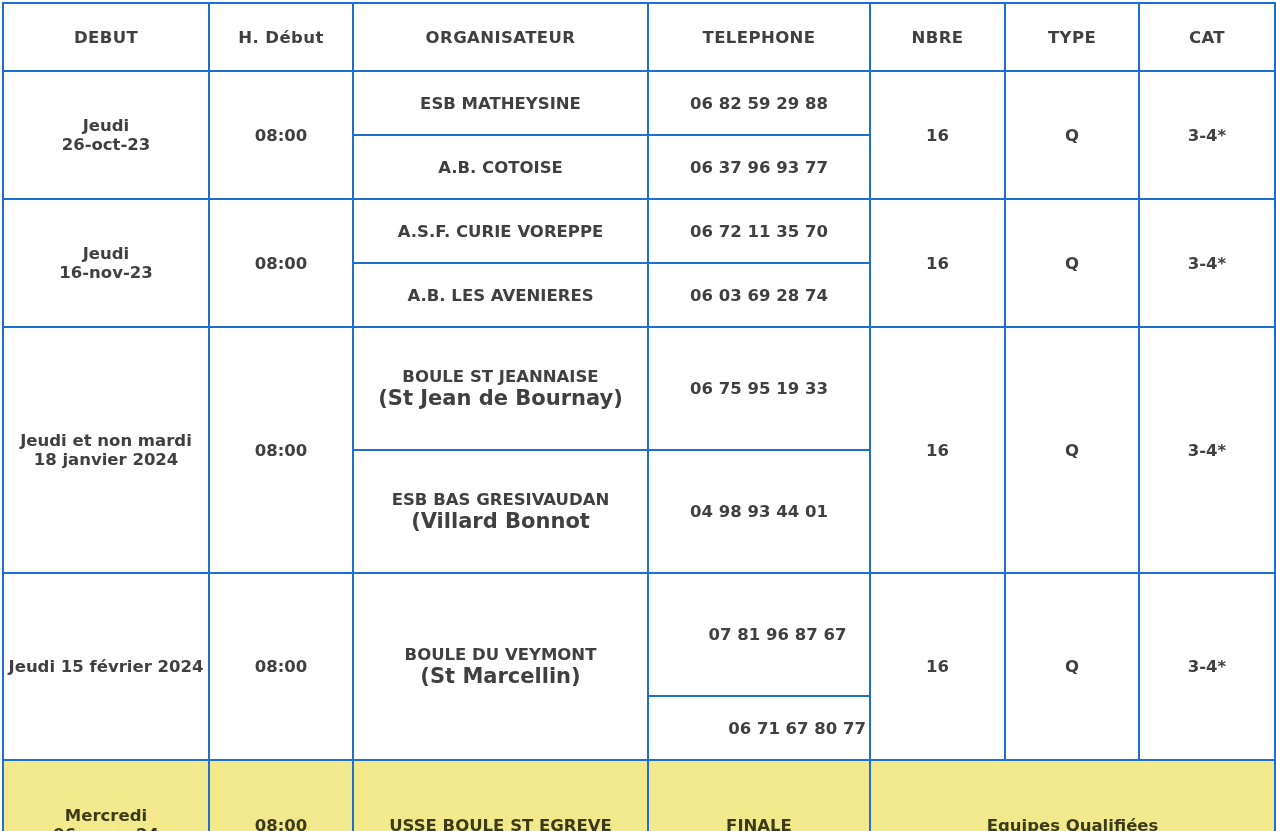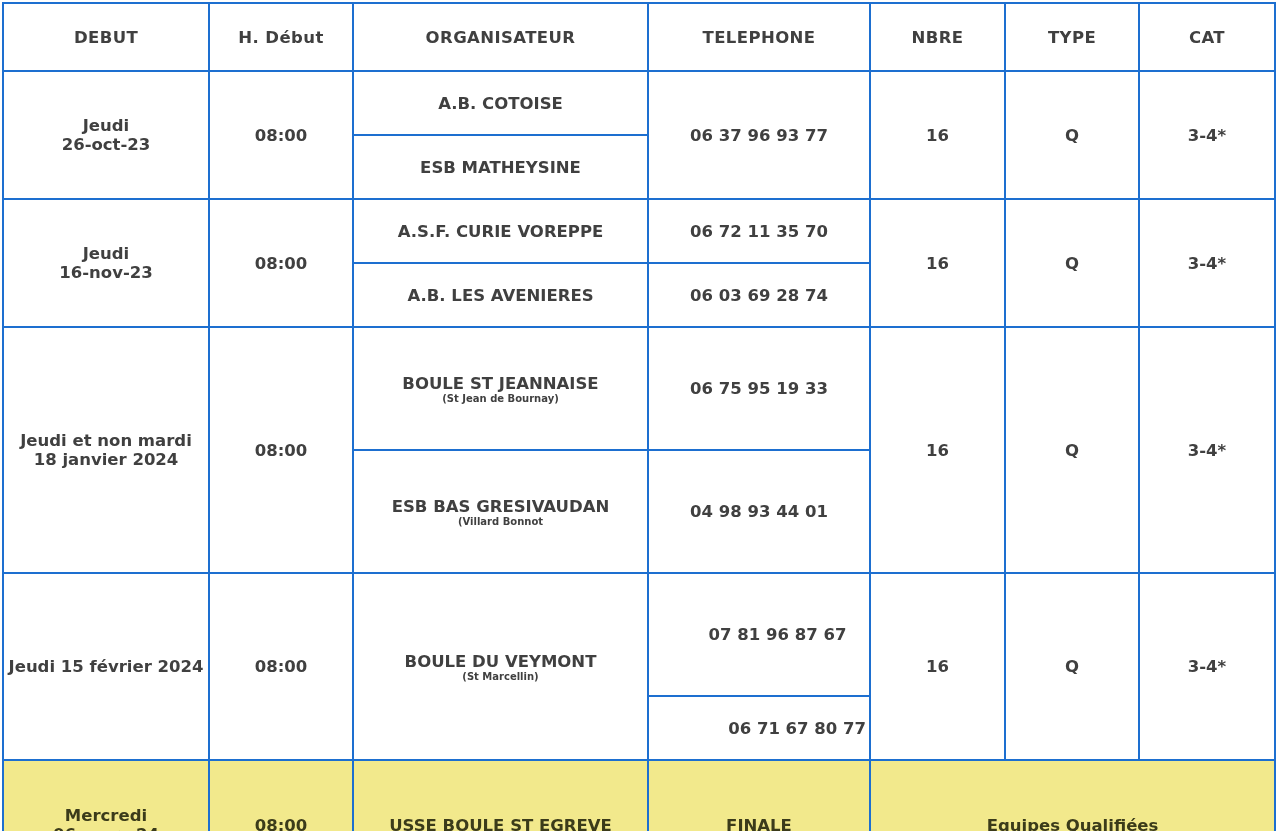--- a/index.html
+++ b/index.html
@@ -58,21 +58,21 @@
     border: none;
     border-top: 2px solid #1d6fd0;
     text-align: center;
     vertical-align: middle;
     font-weight: bold;
     font-size: 16.5px;
     padding: 2px 3px;
   }
   table.inner tr:first-child td { border-top: none; }
   .red { color: #e8112d; }
-  .mini { font-size: 10px; }
+  .mini { font-size: 21px; }
 
   tr.final td {
     background: #f2e98c;
     height: 124px;
   }
   tr.final td.dark { color: #3b3b1a; }
 
   .sub { display: block; }
   .gap { height: 8px; }
 </style>
@@ -106,31 +106,34 @@
       <td>
         <span class="sub">Jeudi</span>
         <span class="gap"></span>
         <span class="sub">26-oct-23</span>
       </td>
       <td>08:00</td>
       <td style="padding:0;">
         <table class="inner">
           <tbody>
                 <tr>
+                  <td style="height:58px;">ESB MATHEYSINE</td>
+                </tr>
+          <tr>
                   <td style="height:58px;">A.B. COTOISE</td>
                 </tr>
-          <tr>
-                  <td style="height:58px;">ESB MATHEYSINE</td>
-                </tr>
-        </tbody>
-            </table>
-      </td>
-      <td style="padding:0;">
-        <table class="inner">
-          <tbody>
+        </tbody>
+            </table>
+      </td>
+      <td style="padding:0;">
+        <table class="inner">
+          <tbody>
+                <tr>
+                  <td style="height:58px;">06 82 59 29 88</td>
+                </tr>
           <tr>
                   <td style="height:58px;">06 37 96 93 77</td>
                 </tr>
         </tbody>
             </table>
       </td>
       <td>16</td>
       <td>Q</td>
       <td>3-4*</td>
     </tr>

